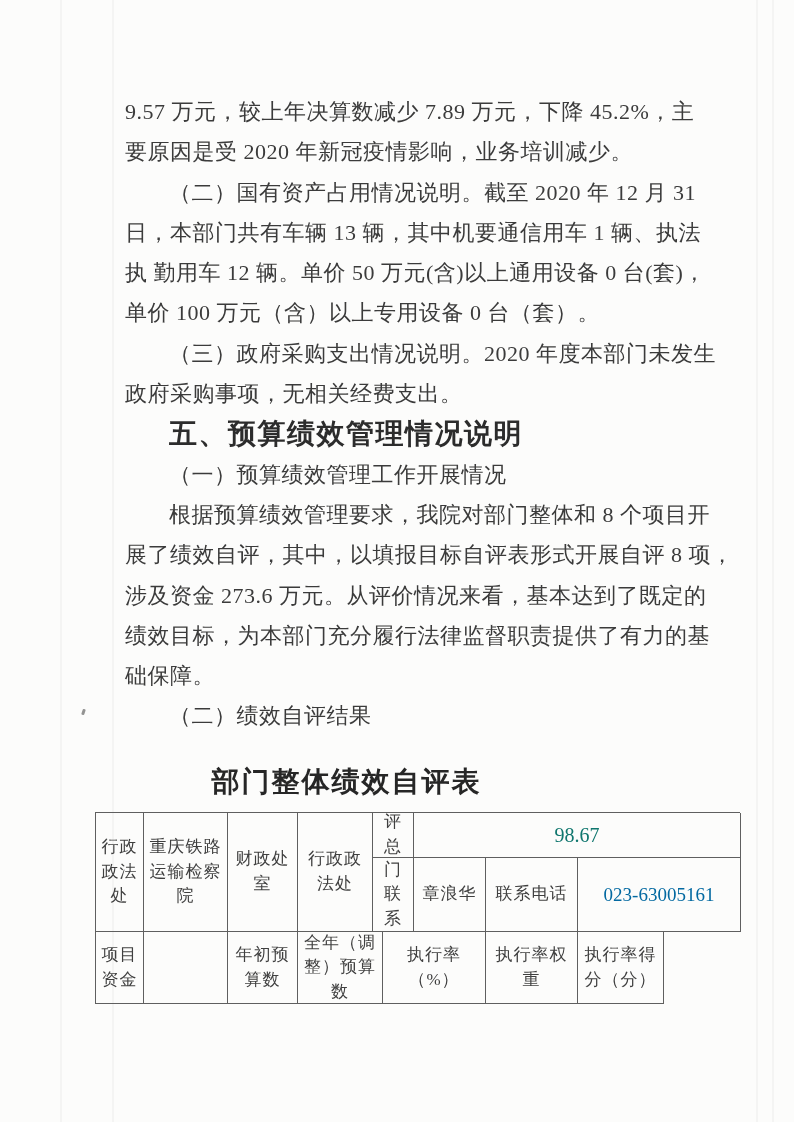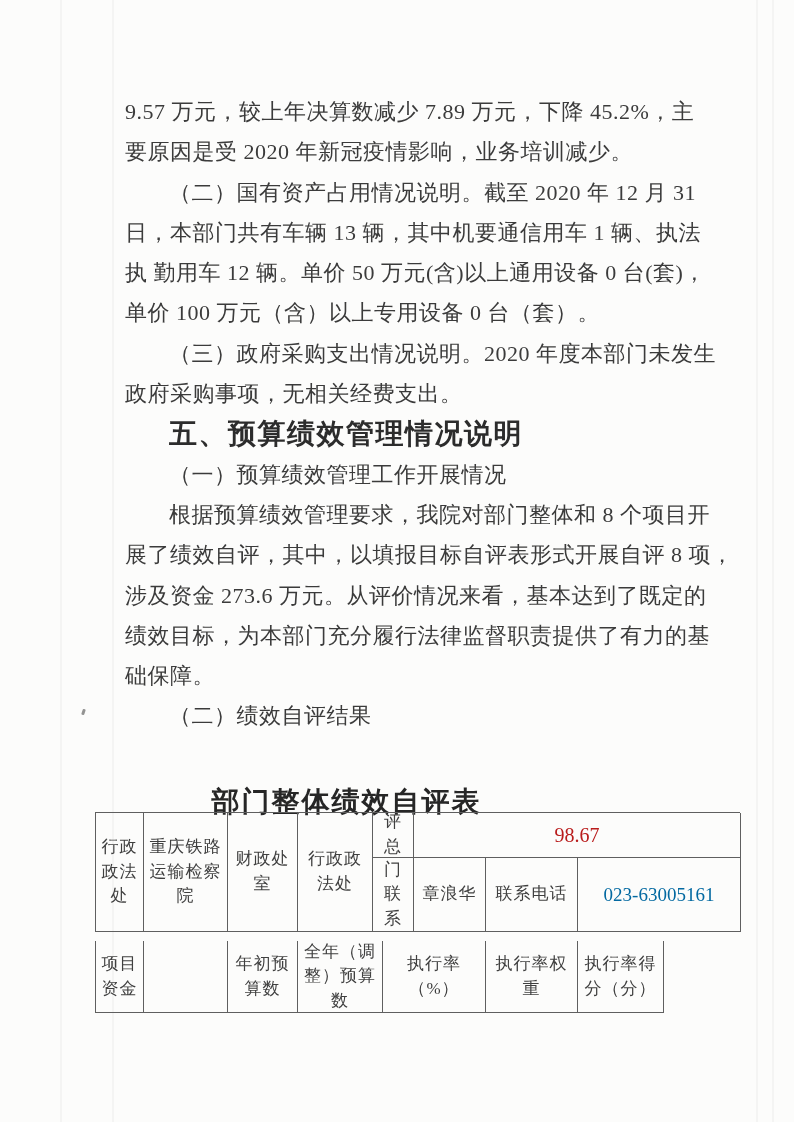--- a/index.html
+++ b/index.html
@@ -30,47 +30,46 @@
   .line.headline {
     font-family:"Liberation Sans","DejaVu Sans",sans-serif;
     font-weight:bold; color:#2c2c2c; letter-spacing:1.5px; font-size:28px;
   }
 
   
   .tbl-title {
     position:absolute; left:0; top:763px; width:693px;
     text-align:center;
     font-family:"Liberation Sans","DejaVu Sans",sans-serif;
-    font-weight:bold; font-size:28px; color:#262626; letter-spacing:2px;margin-top:20px;
+    font-weight:bold; font-size:28px; color:#262626; letter-spacing:2px;
   }
 
   
   .tbl { position:absolute; left:95px; top:812px; width:645px; color:#3f3f3f; }
   .grid { display:grid; border-left:1px solid #5f5f5f; }
   .gridA {
     grid-template-columns:48px 84px 70px 75px 41px 72px 92px 163px;
     grid-template-rows:45px 74px;
     border-top:1px solid #5f5f5f;
   }
   .gridB {
     grid-template-columns:48px 84px 70px 85px 103px 92px 86px 77px;
     grid-template-rows:72px;
-    margin-top:9px;
   }
   .cell {
     border-right:1px solid #5f5f5f;
     border-bottom:1px solid #5f5f5f;
     display:flex; align-items:center; justify-content:center;
     text-align:center;
     font-size:17px; line-height:1.45; letter-spacing:1px;
     padding:2px 4px;
     overflow:hidden;
   }
   .span2r { grid-row:1 / span 2; }
-  .score-cell { grid-column:6 / span 3; font-size:20px; letter-spacing:0; color:#b91c1c; }
+  .score-cell { grid-column:6 / span 3; font-size:20px; letter-spacing:0; color:#0f766e; }
   .phone-cell { font-size:19px; letter-spacing:0; color:#0369a1; }
 </style>
 </head>
 <body>
 
 <div class="streak s1"></div>
 <div class="streak s2"></div>
 <div class="streak s3"></div>
 <div class="streak s4"></div>
 <div class="stray-mark"></div>

